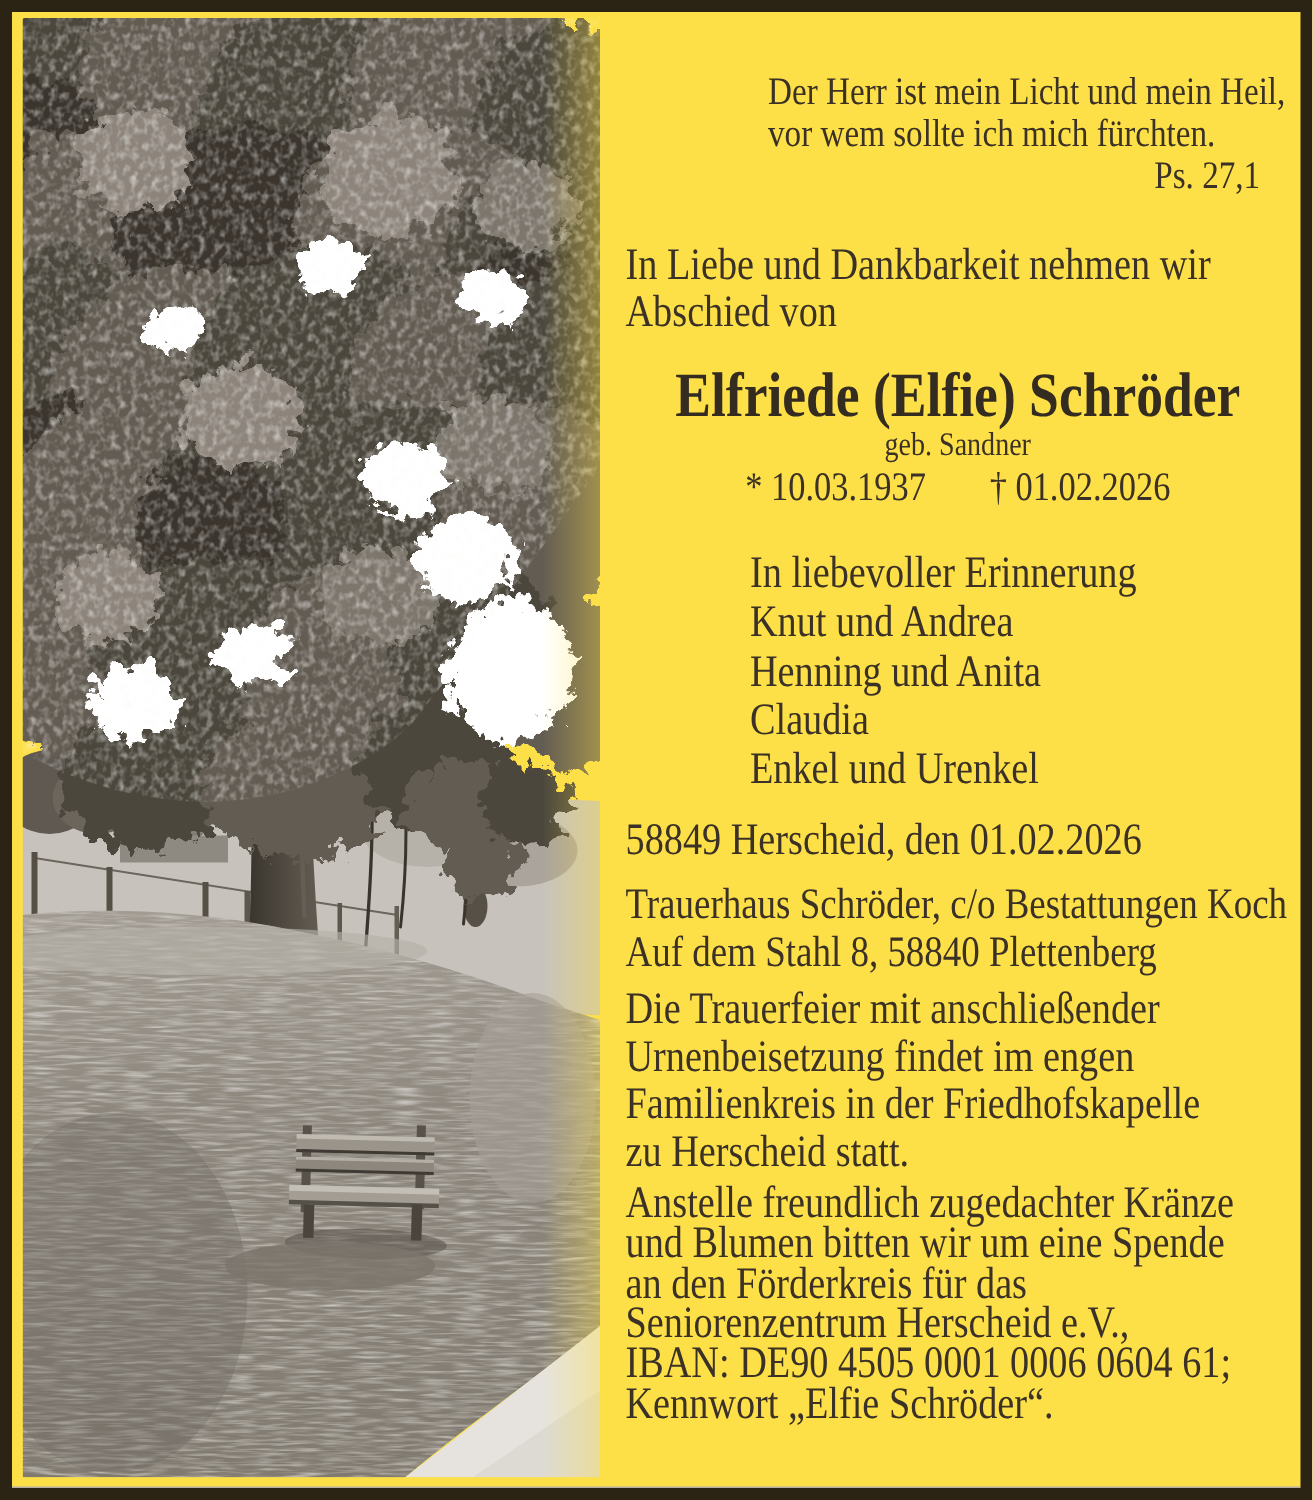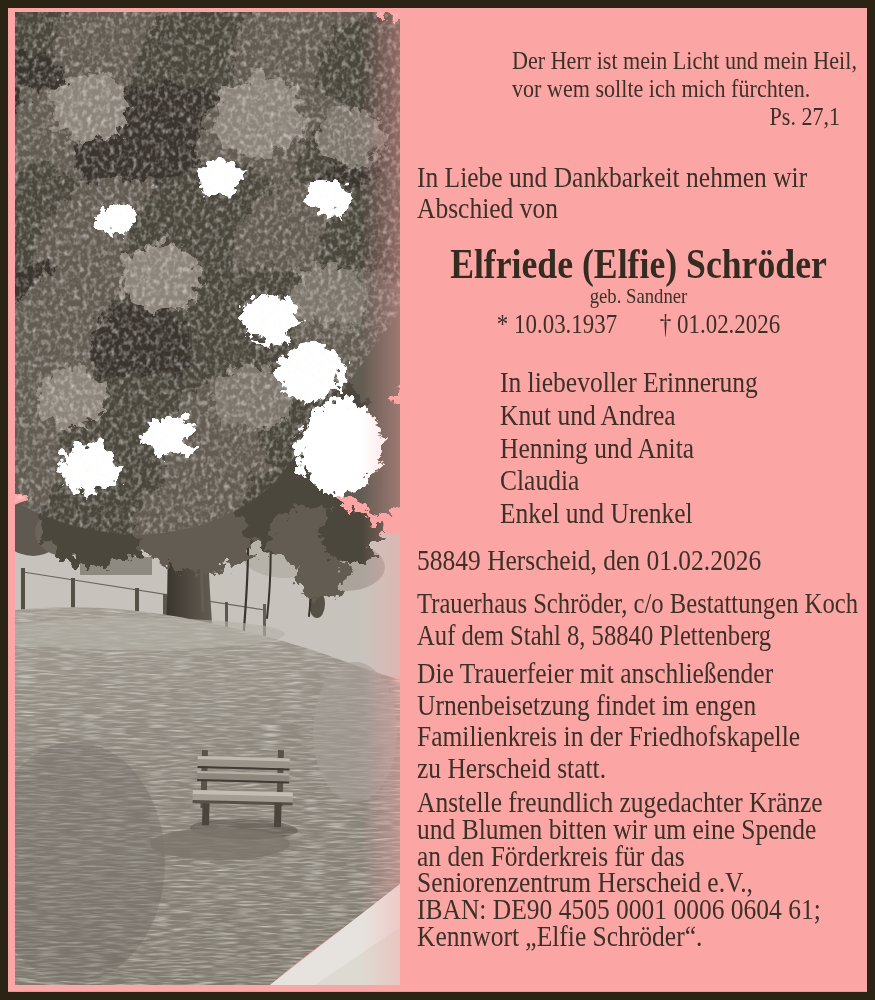--- a/index.html
+++ b/index.html
@@ -1,17 +1,17 @@
 <!DOCTYPE html>
 <html><head>
 <meta charset="utf-8">
 <style>
   html,body { margin:0; padding:0; background:#ffffff; }
   .page {
-    position:relative; width:875px; height:1000px; background:#fca5a5;
+    position:relative; width:875px; height:1000px; background:#fde047;
     font-family:"Liberation Serif","DejaVu Serif",serif;
     color:#3b3126; overflow:hidden;
   }
   .frame {
     position:absolute; inset:0; border:8px solid #2b2314;
     box-shadow: inset 0 -1px 0 #b3afa8; pointer-events:none; z-index:5;
   }
   .photo { position:absolute; left:15px; top:12px; width:385px; height:973px; }
   .txt { position:absolute; transform:scaleX(0.85); transform-origin:left top; white-space:nowrap; }
   .verse { left:512px; top:47px; width:410px; font-size:26px; line-height:28px; }

